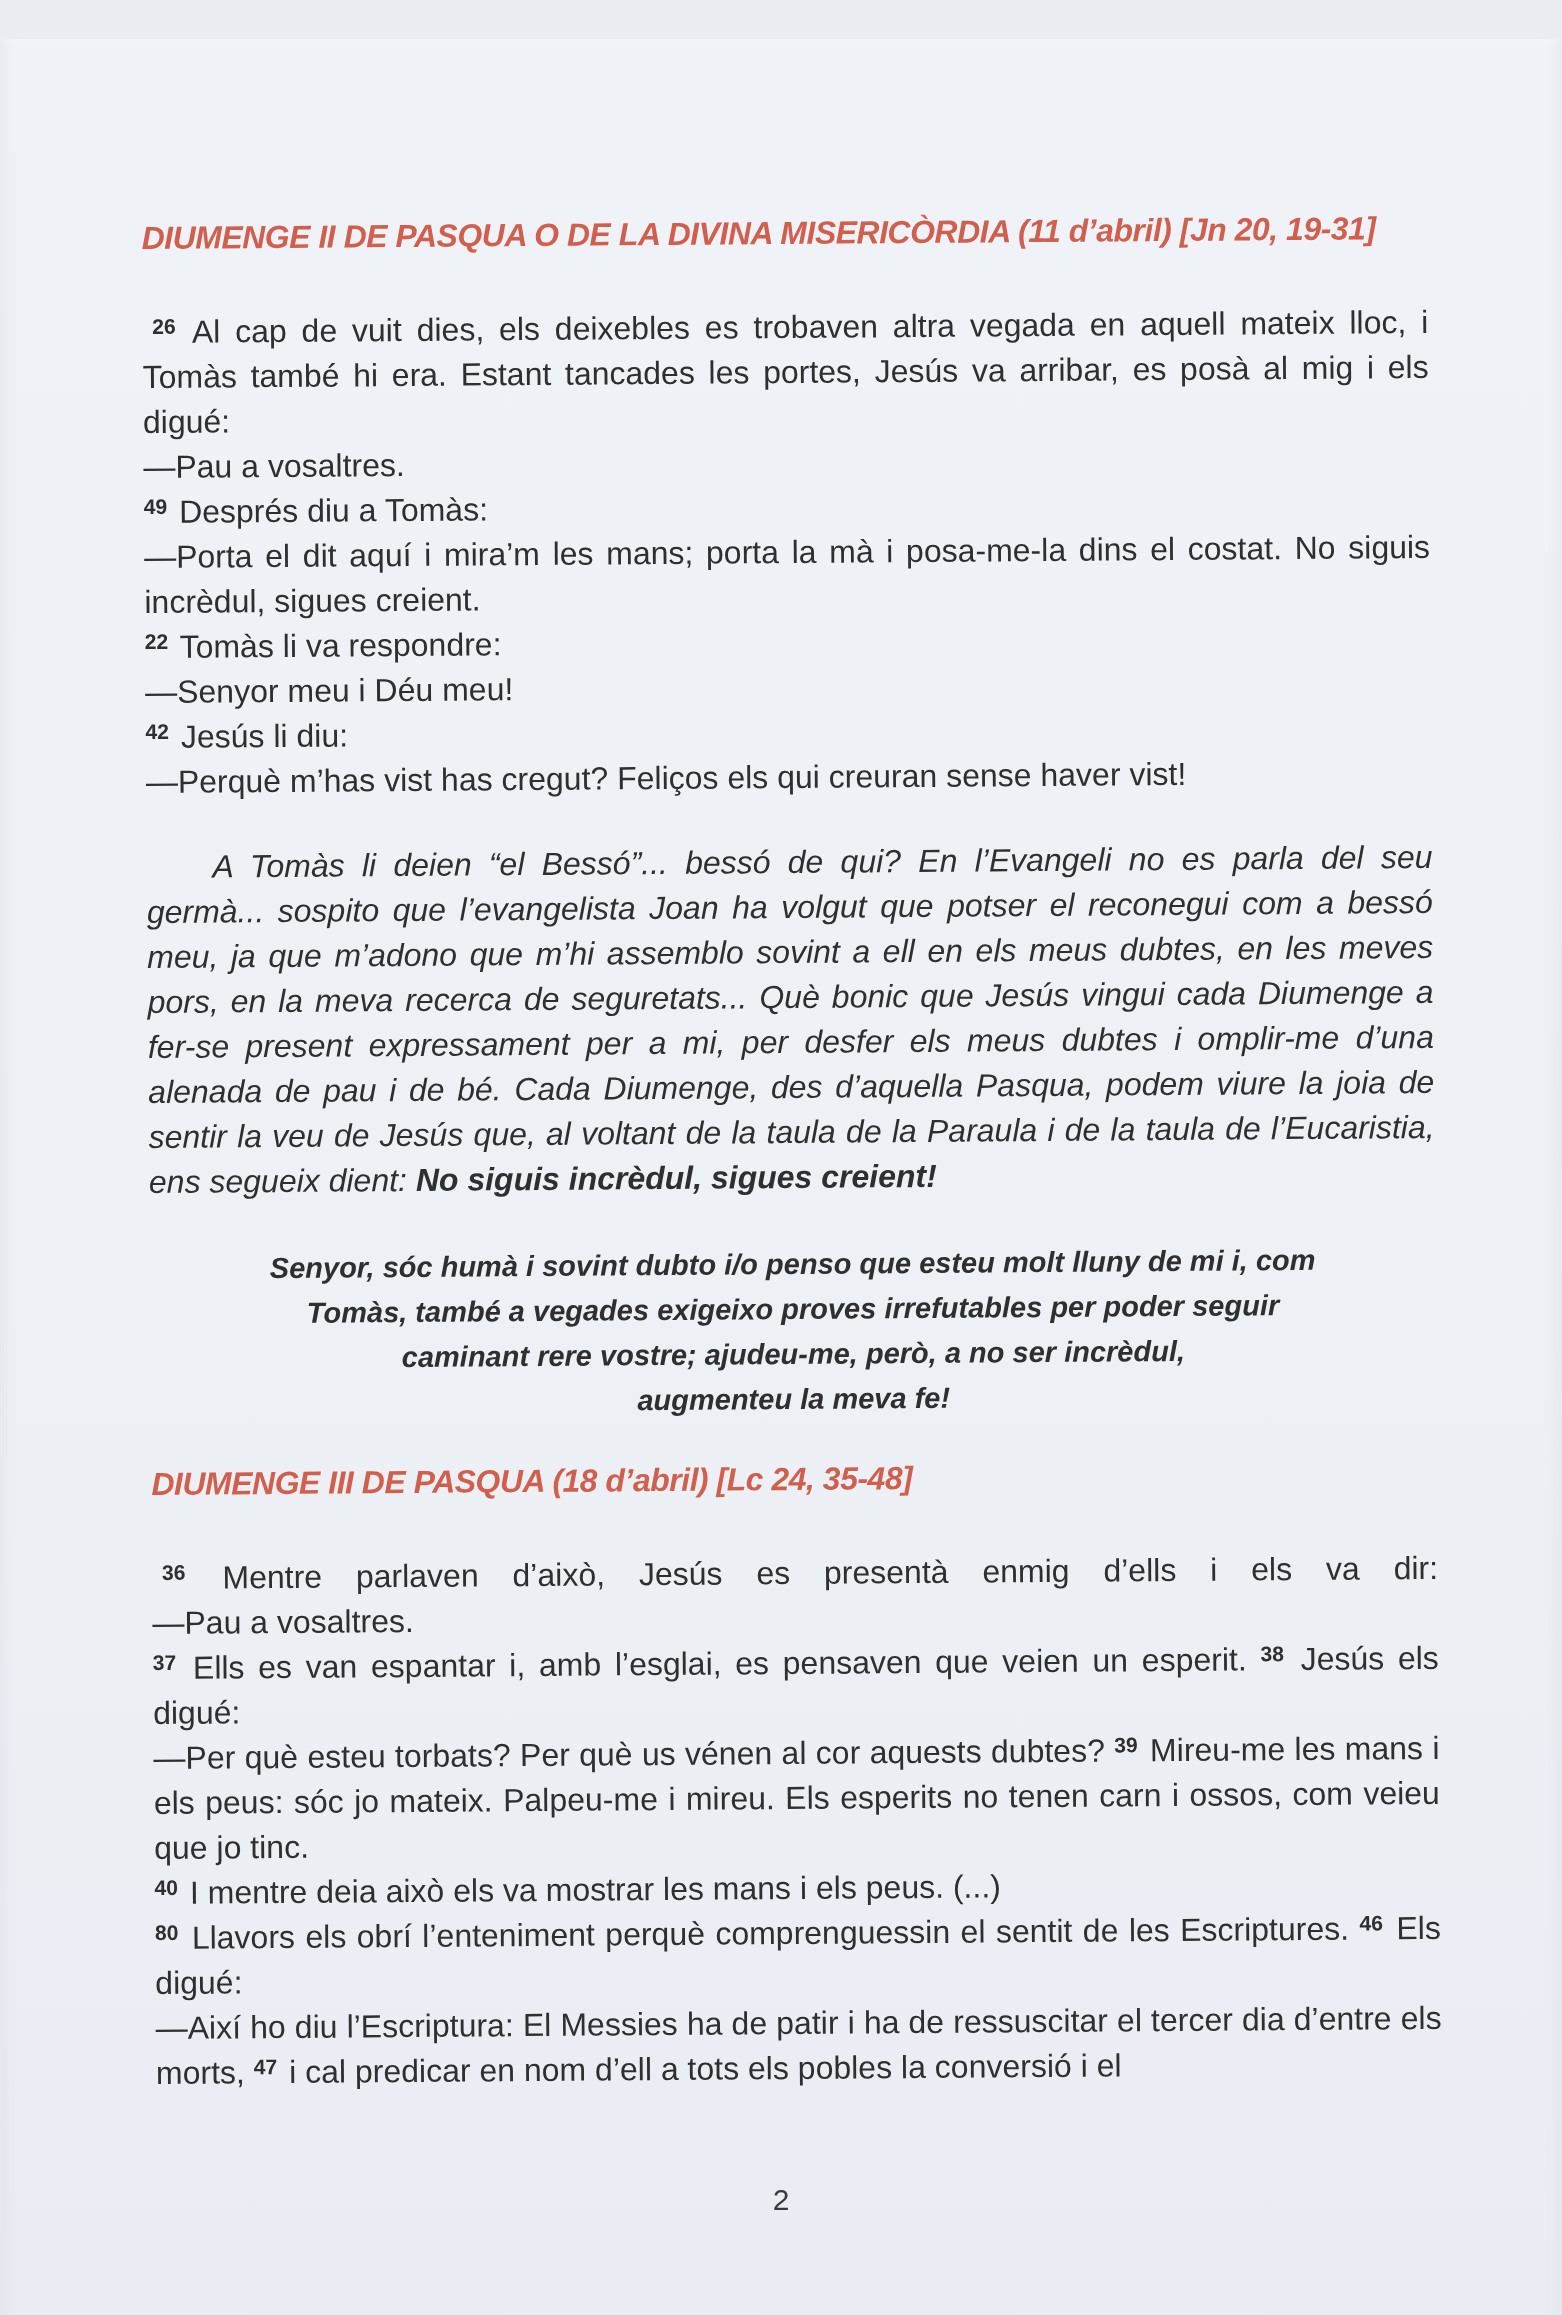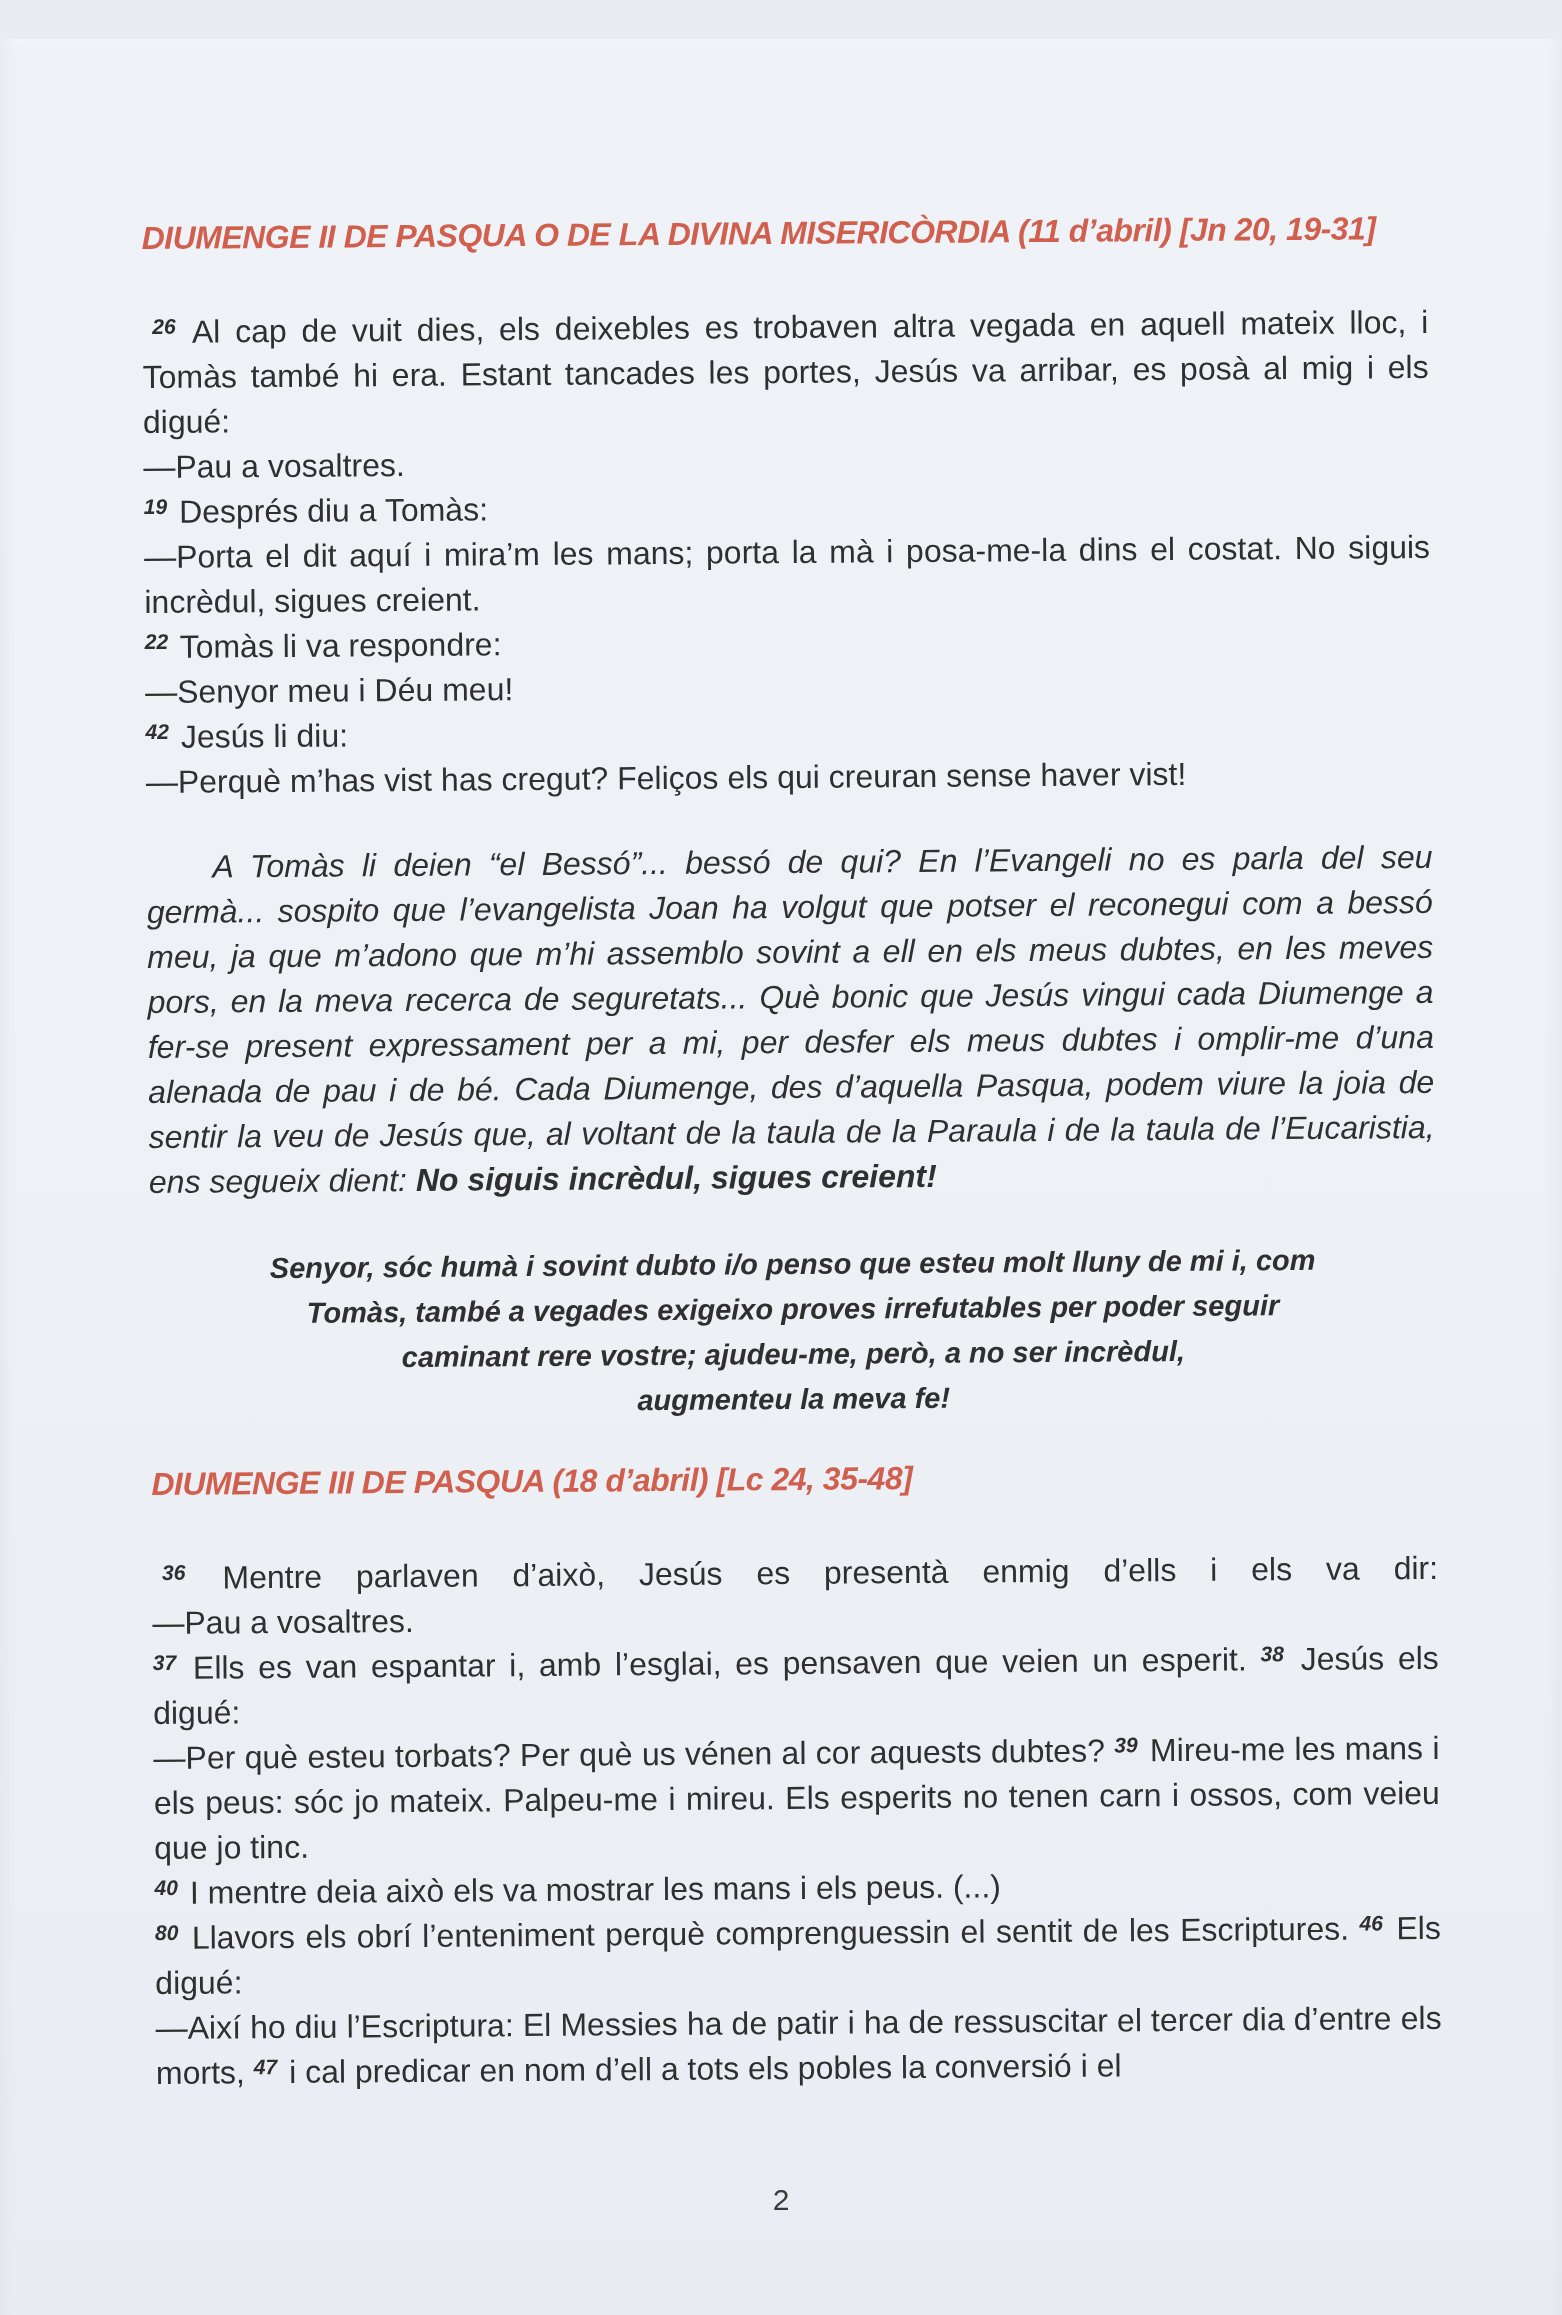--- a/index.html
+++ b/index.html
@@ -46,21 +46,20 @@
   .verses p.indent { text-indent: 10px; }
   .verses p.jlast { text-align-last: justify; }
   sup {
     font-size: 0.66em;
     font-weight: 700;
     line-height: 0;
     position: relative;
     top: -0.42em;
     vertical-align: baseline;
     margin-right: 3px;
-    font-style: italic;
   }
   .meditation { margin-top: 40px; }
   .meditation p {
     margin: 0;
     font-style: italic;
     font-size: 32px;
     line-height: 45px;
     text-align: justify;
     text-indent: 66px;
   }
@@ -84,21 +83,21 @@
 </style>
 </head>
 <body>
 
 <div class="page">
   <div class="content">
       <div class="section-heading">DIUMENGE II DE PASQUA O DE LA DIVINA MISERICÒRDIA (11 d’abril) [Jn 20, 19-31]</div>
       <div class="verses">
         <p class="para indent"><sup>26</sup><span> Al cap de vuit dies, els deixebles es trobaven altra vegada en aquell mateix lloc, i Tomàs també hi era. Estant tancades les portes, Jesús va arribar, es posà al mig i els digué:</span></p>
         <p class="para"><span>—Pau a vosaltres.</span></p>
-        <p class="para"><sup>19</sup><span> Després diu a Tomàs:</span></p>
+        <p class="para"><sup>49</sup><span> Després diu a Tomàs:</span></p>
         <p class="para"><span>—Porta el dit aquí i mira’m les mans; porta la mà i posa-me-la dins el costat. No siguis incrèdul, sigues creient.</span></p>
         <p class="para"><sup>22</sup><span> Tomàs li va respondre:</span></p>
         <p class="para"><span>—Senyor meu i Déu meu!</span></p>
         <p class="para"><sup>42</sup><span> Jesús li diu:</span></p>
         <p class="para"><span>—Perquè m’has vist has cregut? Feliços els qui creuran sense haver vist!</span></p>
       </div>
       <div class="meditation">
         <p class="para"><span>A Tomàs li deien “el Bessó”... bessó de qui? En l’Evangeli no es parla del seu germà... sospito que l’evangelista Joan ha volgut que potser el reconegui com a bessó meu, ja que m’adono que m’hi assemblo sovint a ell en els meus dubtes, en les meves pors, en la meva recerca de seguretats... Què bonic que Jesús vingui cada Diumenge a fer-se present expressament per a mi, per desfer els meus dubtes i omplir-me d’una alenada de pau i de bé. Cada Diumenge, des d’aquella Pasqua, podem viure la joia de sentir la veu de Jesús que, al voltant de la taula de la Paraula i de la taula de l’Eucaristia, ens segueix dient: </span><span class="b">No siguis incrèdul, sigues creient!</span></p>
       </div>
       <div class="prayer">Senyor, sóc humà i sovint dubto i/o penso que esteu molt lluny de mi i, com<br>Tomàs, també a vegades exigeixo proves irrefutables per poder seguir<br>caminant rere vostre; ajudeu-me, però, a no ser incrèdul,<br>augmenteu la meva fe!</div>

